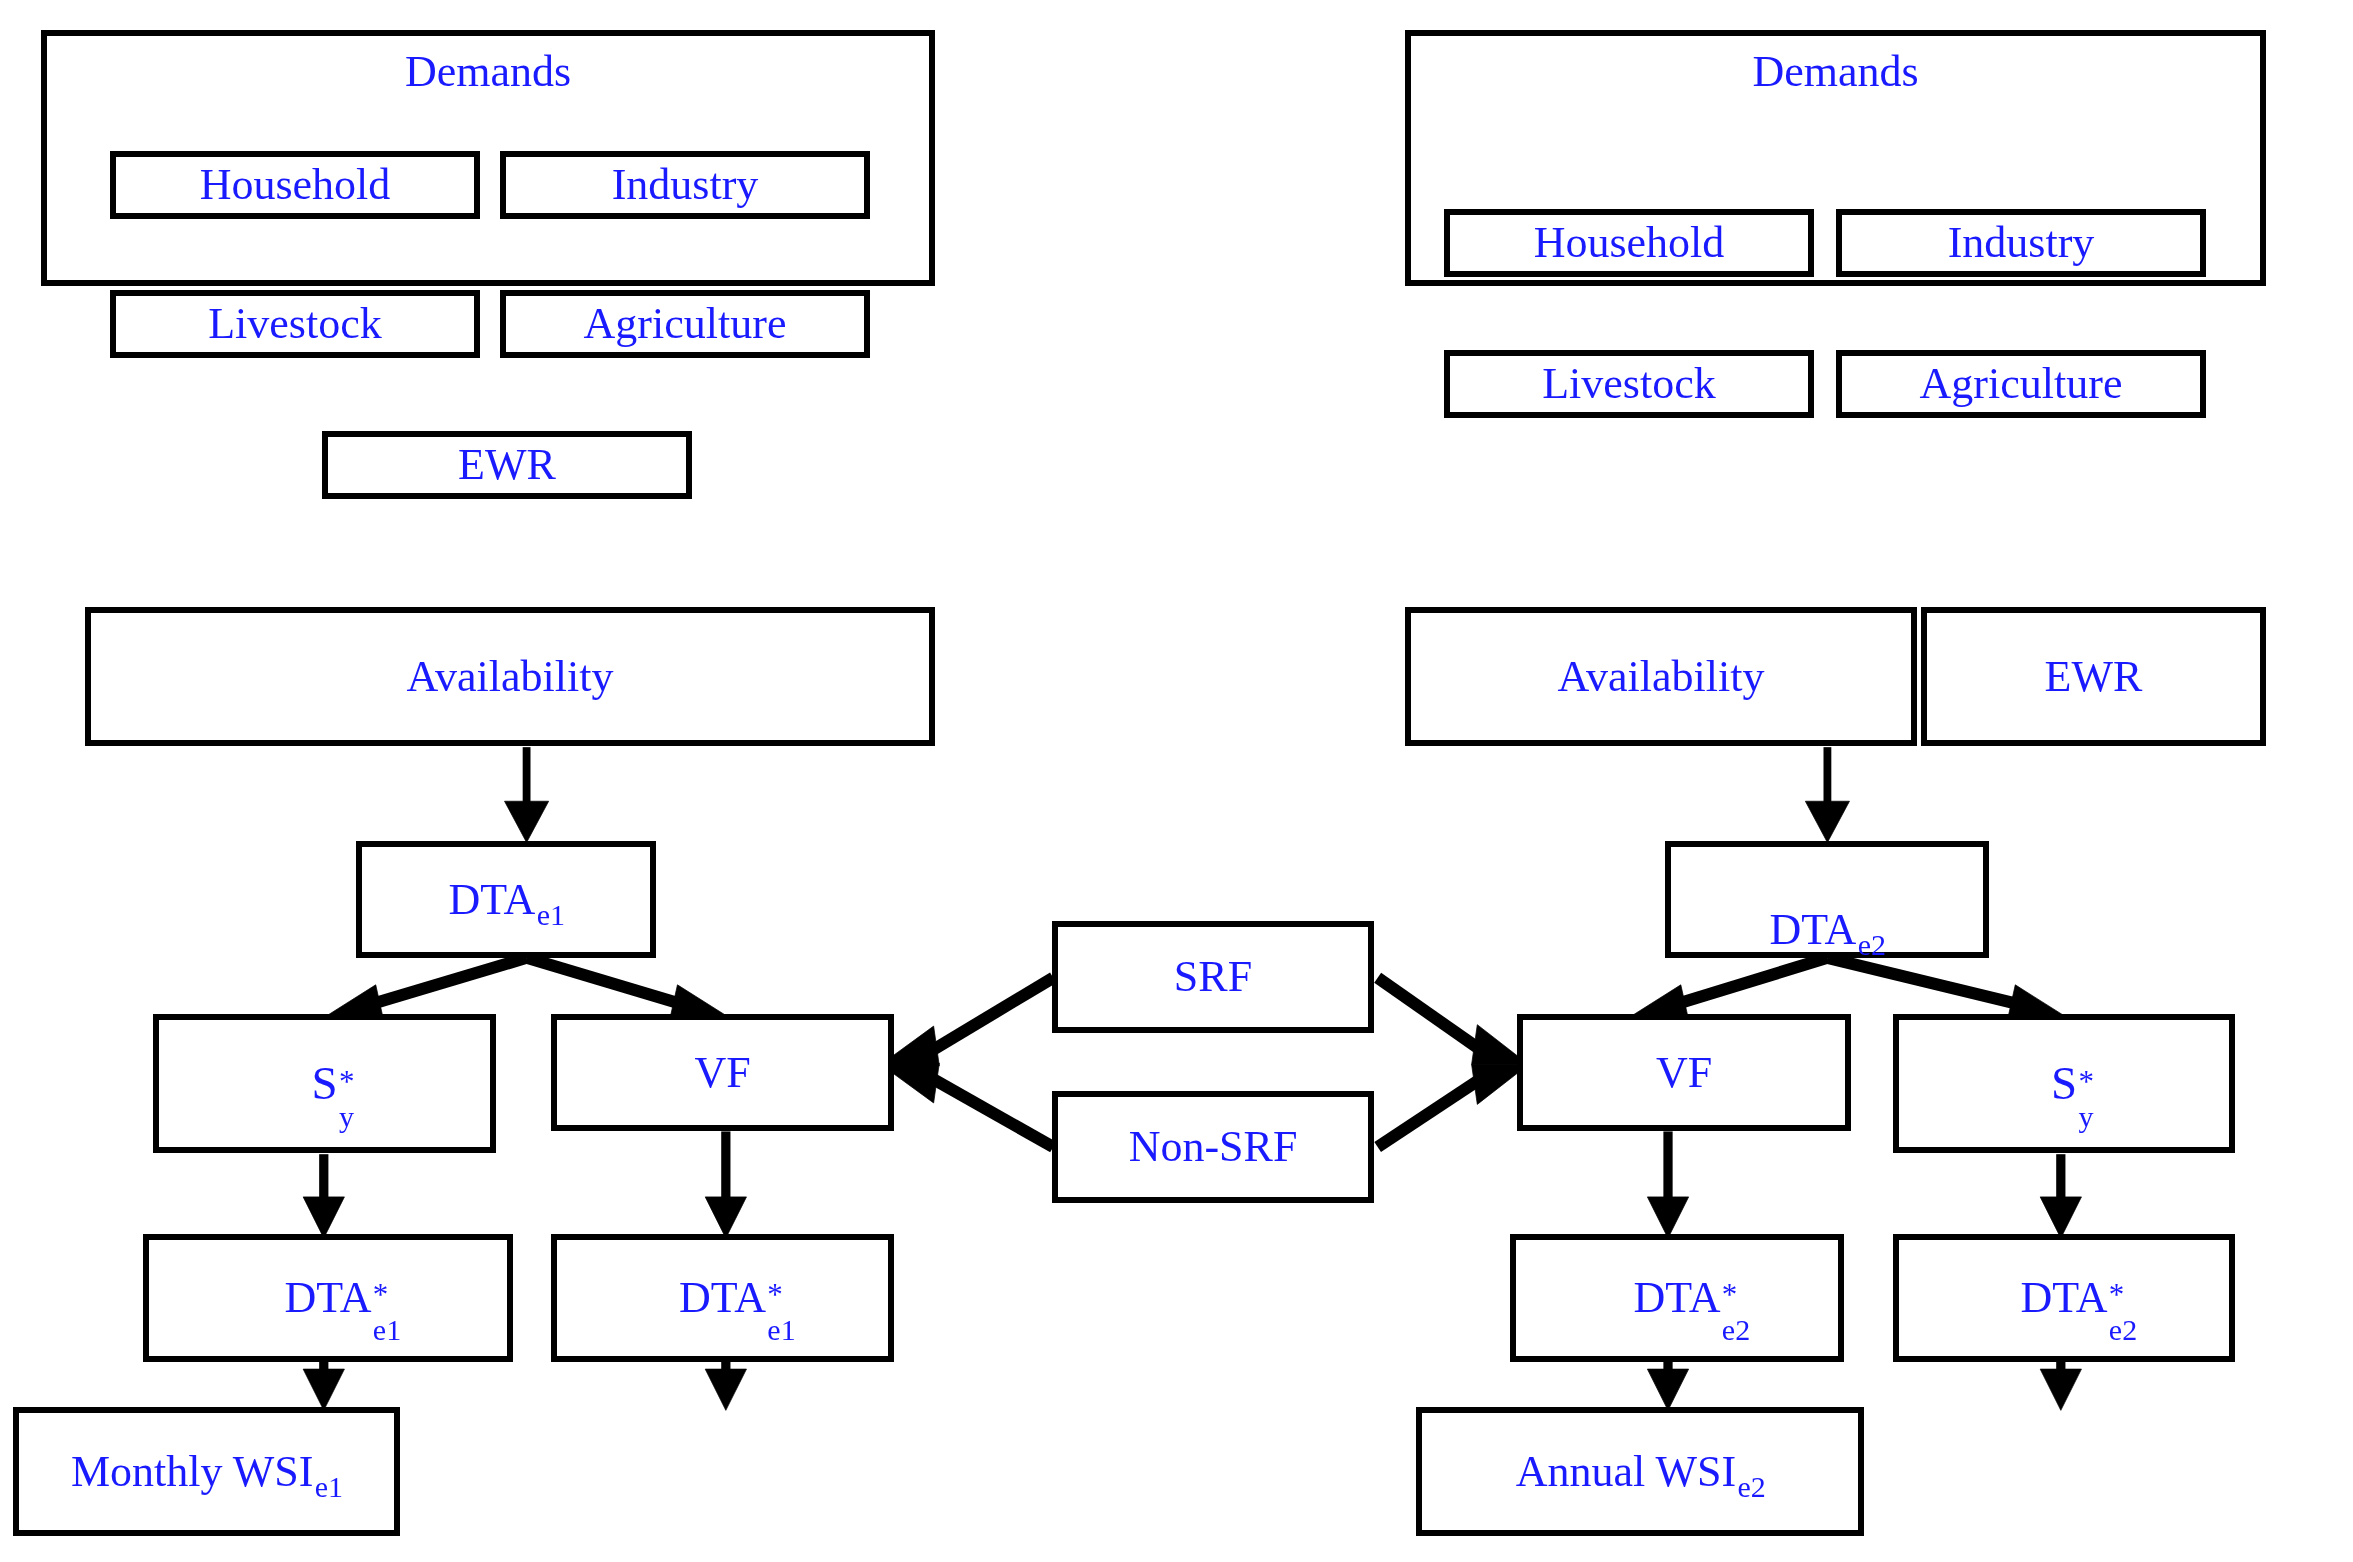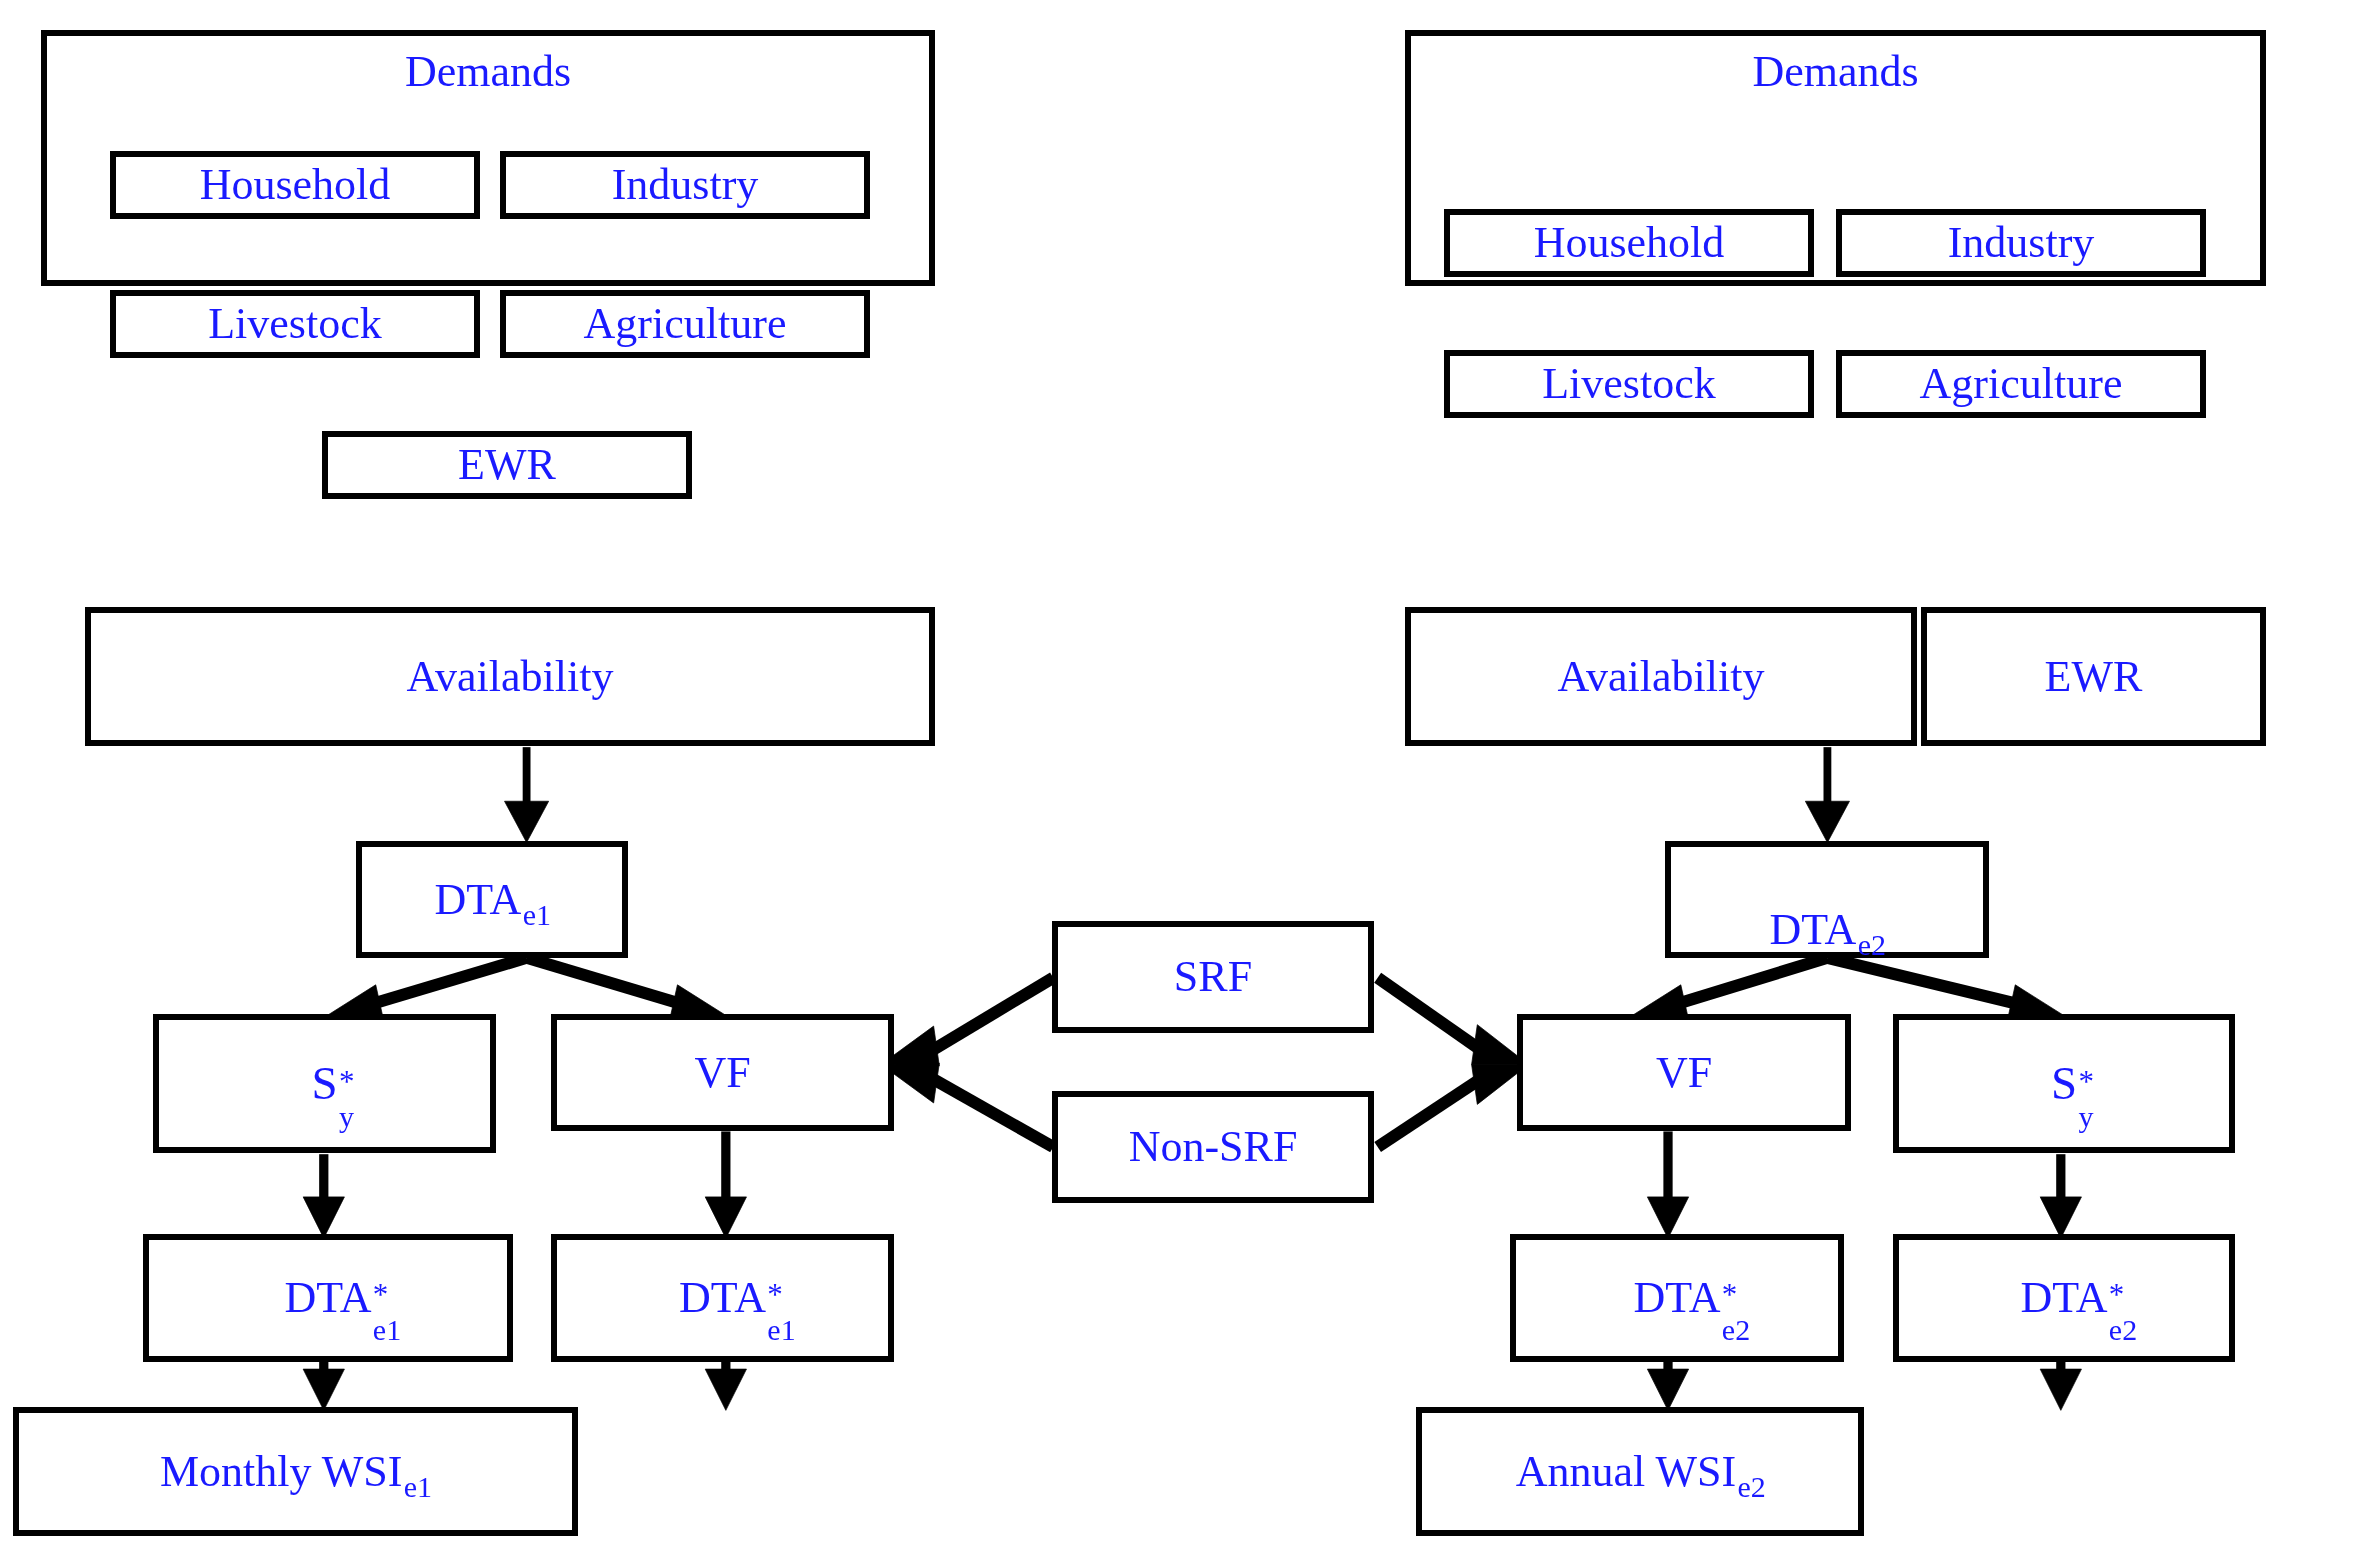--- a/index.html
+++ b/index.html
@@ -203,21 +203,21 @@
     <span class="lbl">Agriculture</span>
   </div>
   <div class="box fs-node" style="left:322px; top:407px; width:370px; height:68px;">
     <span class="lbl">EWR</span>
   </div>
 
   <div class="box fs-node" style="left:85px; top:583px; width:850px; height:139px;">
     <span class="lbl">Availability</span>
   </div>
 
-  <div class="box fs-node" style="left:356px; top:817px; width:272px; height:117px;">
+  <div class="box fs-node" style="left:356px; top:817px; width:300px; height:117px;">
     <span class="lbl">
       <span>DTA</span><span class="subonly">e1</span>
     </span>
   </div>
 
   <div class="box fs-big" style="left:153px; top:990px; width:343px; height:139px;">
     <span class="lbl">
       <span>S</span><span class="stack"><span class="sup">*</span><span class="sub">y</span></span>
     </span>
   </div>
@@ -231,21 +231,21 @@
       <span>DTA</span><span class="stack"><span class="sup">*</span><span class="sub">e1</span></span>
     </span>
   </div>
 
   <div class="box fs-node" style="left:551px; top:1210px; width:343px; height:128px;">
     <span class="lbl">
       <span>DTA</span><span class="stack"><span class="sup">*</span><span class="sub">e1</span></span>
     </span>
   </div>
 
-  <div class="box fs-node" style="left:12.8px; top:1383px; width:565px; height:129px;">
+  <div class="box fs-node" style="left:12.8px; top:1383px; width:387px; height:129px;">
     <span class="lbl">
       <span>Monthly  WSI</span><span class="subonly">e1</span>
     </span>
   </div>
 
 
   <div class="box fs-node" style="left:1052px; top:897px; width:322px; height:112px;">
     <span class="lbl">SRF</span>
   </div>
   <div class="box fs-node" style="left:1052px; top:1067px; width:322px; height:112px;">

